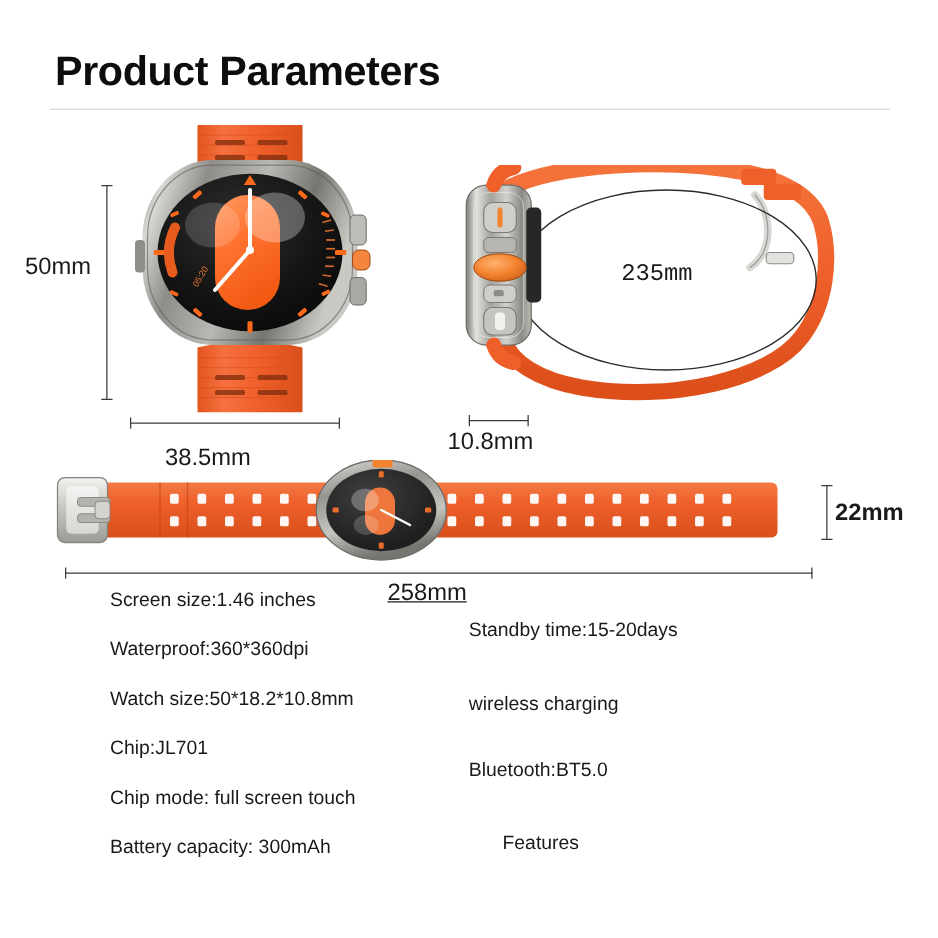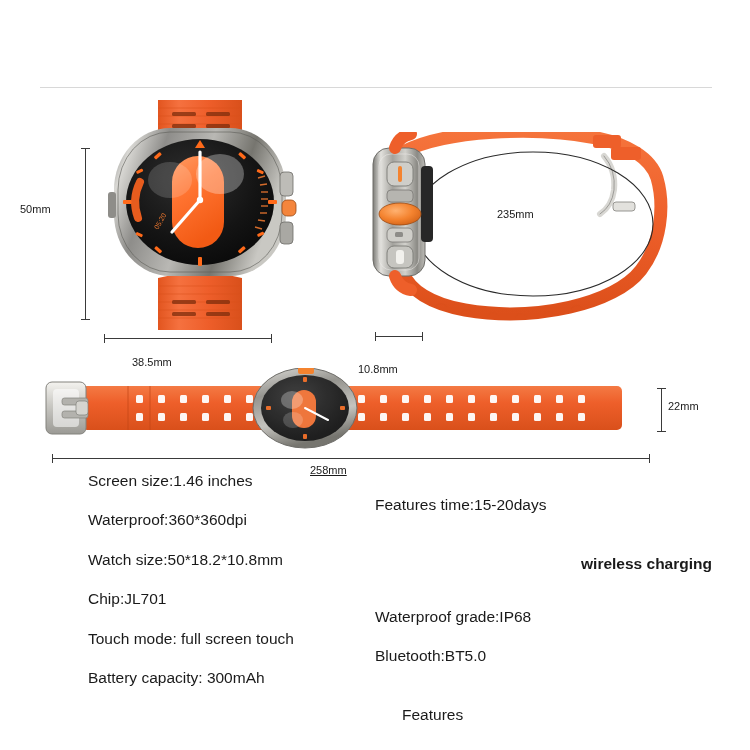--- a/index.html
+++ b/index.html
@@ -34,21 +34,21 @@
     left: 40px;
     top: 87px;
     width: 672px;
     height: 1px;
     background: #d8d8d8;
   }
 
   
   .dim-label {
     position: absolute;
-    font-size: 11px;
+    font-size: 19px;
     color: #1a1a1a;
     white-space: nowrap;
   }
   .dim-h {           
     position: absolute;
     height: 1px;
     background: #3a3a3a;
   }
   .dim-h::before, .dim-h::after {
     content: "";
@@ -86,31 +86,30 @@
     font-size: 15.5px;
     line-height: 1.25;
     color: #1a1a1a;
   }
   .spec-col.left  { left: 60px;  top: 471px; width: 330px; margin-left: 28px; }
   .spec-col.right { left: 375px; top: 495px; width: 345px; }
   .spec-item { margin-bottom: 20px; white-space: pre-line; }
   .spec-item.tight { margin-bottom: 14px; }
   .spec-sub {
     display: block;
-    text-align: right;
     padding-right: 8px;
-    font-weight: bold;
   }
   .feature-head { margin-bottom: 1px; margin-left: 27px; }
 </style>
 </head>
 <body>
 
 <div class="page">
 
+  <div class="title">Product Parameters</div>
   <div class="title-rule"></div>
 
   <div class="fig" style="left:100px; top:100px;">
     <svg width="200" height="230" viewBox="0 0 200 230">
       <defs>
         <linearGradient id="bandGrad" x1="0" y1="0" x2="1" y2="0">
           <stop offset="0%" stop-color="#E2551F"></stop>
           <stop offset="25%" stop-color="#F5713F"></stop>
           <stop offset="60%" stop-color="#EE5E2A"></stop>
           <stop offset="100%" stop-color="#D9501B"></stop>
@@ -286,24 +285,24 @@
       <rect x="22" y="96" width="26" height="14" rx="5" fill="#cfcec9" stroke="#7b7a76" stroke-width="0.8"></rect>
       <rect x="30" y="100" width="8" height="5" rx="1.5" fill="#8d8c88"></rect>
       <rect x="22" y="114" width="26" height="22" rx="7" fill="#c6c5c0" stroke="#7b7a76" stroke-width="0.9"></rect>
       <rect x="31" y="118" width="8" height="14" rx="3" fill="#f2f1ed"></rect>
 
       <path d="M30 16 q4 -12 16 -14" fill="none" stroke="#EE5F2A" stroke-width="12" stroke-linecap="round"></path>
       <path d="M30 144 q4 12 16 14" fill="none" stroke="#EE5F2A" stroke-width="12" stroke-linecap="round"></path>
     </svg>
   </div>
 
-  <div class="dim-label" style="left:497px; top:208px;">235mm</div>
+  <div class="dim-label" style="left:497px; top:208px;font-family:Liberation Mono, monospace;">235mm</div>
 
   <div class="dim-h" style="left:375px; top:336px; width:48px;"></div>
-  <div class="dim-label" style="left:358px; top:363px;">10.8mm</div>
+  <div class="dim-label" style="left:358px; top:343px;">10.8mm</div>
 
   <div class="fig" style="left:40px; top:368px;">
     <svg width="620" height="82" viewBox="0 0 620 82">
       <defs>
         <linearGradient id="flatBand" x1="0" y1="0" x2="0" y2="1">
           <stop offset="0%" stop-color="#F47A44"></stop>
           <stop offset="38%" stop-color="#EE5F2A"></stop>
           <stop offset="100%" stop-color="#D9501B"></stop>
         </linearGradient>
         <linearGradient id="buckleGrad" x1="0" y1="0" x2="0" y2="1">
@@ -388,40 +387,39 @@
       </g>
       <rect x="252" y="22" width="24" height="38" rx="12" fill="#FF7330" opacity="0.92"></rect>
       <ellipse cx="252" cy="32" rx="11" ry="9" fill="#ffffff" opacity="0.28"></ellipse>
       <ellipse cx="253" cy="52" rx="10" ry="8" fill="#ffffff" opacity="0.18"></ellipse>
       <line x1="265" y1="40" x2="288" y2="52" stroke="#ffffff" stroke-width="2" stroke-linecap="round"></line>
       <ellipse cx="265" cy="40" rx="44" ry="33" fill="#ffffff" opacity="0.07"></ellipse>
     </svg>
   </div>
 
   <div class="dim-v" style="left:661px; top:388px; height:44px;"></div>
-  <div class="dim-label" style="left:668px; top:400px;">22mm</div>
+  <div class="dim-label" style="left:668px; top:400px;font-weight:bold;">22mm</div>
 
   <div class="dim-h" style="left:52px; top:458px; width:598px;"></div>
   <div class="dim-label" style="left:310px; top:464px;text-decoration:underline;">258mm</div>
 
   <div class="spec-col left">
     <div class="spec-item">Screen size:1.46 inches</div>
     <div class="spec-item">Waterproof:360*360dpi</div>
     <div class="spec-item">Watch size:50*18.2*10.8mm</div>
     <div class="spec-item">Chip:JL701</div>
-    <div class="spec-item">Touch mode: full screen touch</div>
+    <div class="spec-item">Chip mode: full screen touch</div>
     <div class="spec-item">Battery capacity: 300mAh</div>
   </div>
 
   <div class="spec-col right">
-    <div class="spec-item">Features time:15-20days</div>
+    <div class="spec-item">Standby time:15-20days</div>
     <div class="spec-item tight">
       <span class="spec-sub">wireless charging</span>
     </div>
-    <div class="spec-item">Waterproof grade:IP68</div>
     <div class="spec-item">Bluetooth:BT5.0</div>
     <div class="spec-item">
       <div class="feature-head">Features</div>
       
     </div>
   </div>
 
 </div>
 
 </body></html>

